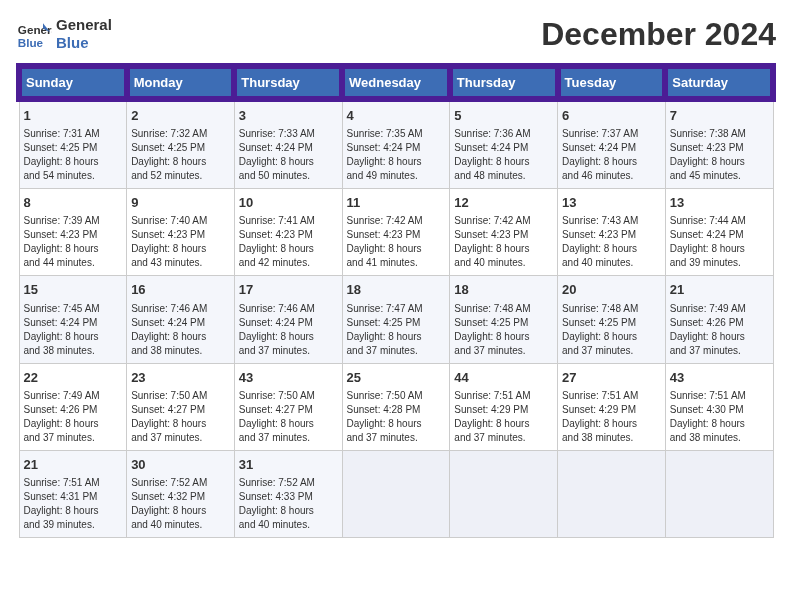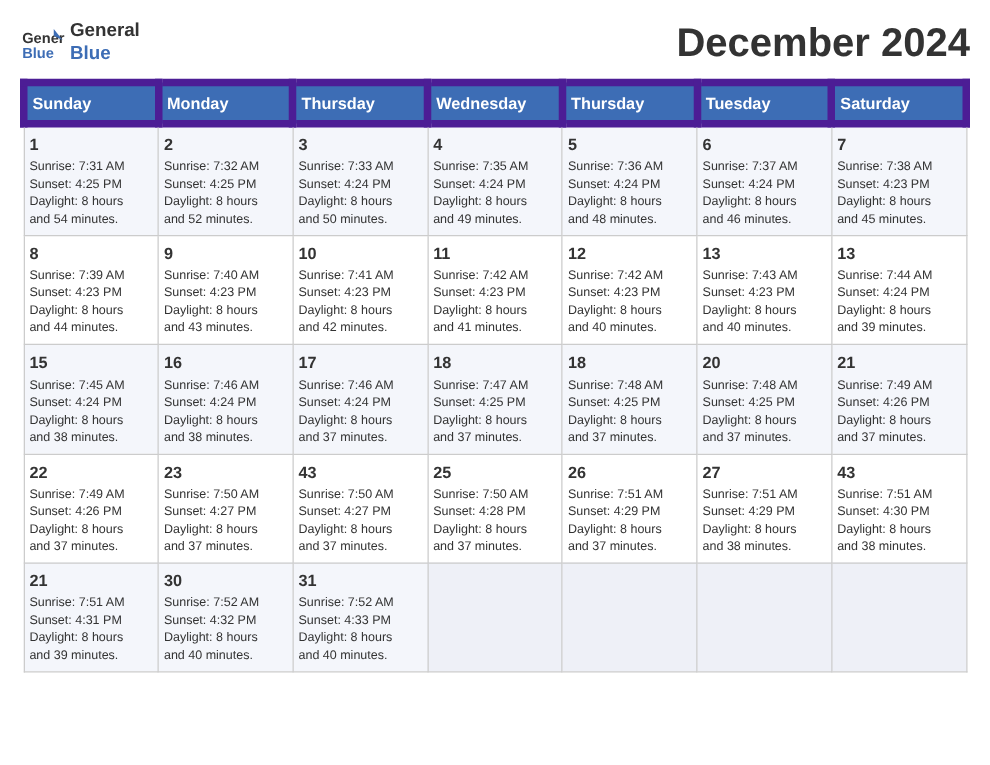--- a/index.html
+++ b/index.html
@@ -224,21 +224,21 @@
         </td>
         <td>
           <span class="day-num">43</span>
           <div class="day-detail">Sunrise: 7:50 AM<br>Sunset: 4:27 PM<br>Daylight: 8 hours <br>and 37 minutes.</div>
         </td>
         <td>
           <span class="day-num">25</span>
           <div class="day-detail">Sunrise: 7:50 AM<br>Sunset: 4:28 PM<br>Daylight: 8 hours <br>and 37 minutes.</div>
         </td>
         <td>
-          <span class="day-num">26</span>
+          <span class="day-num">44</span>
           <div class="day-detail">Sunrise: 7:51 AM<br>Sunset: 4:29 PM<br>Daylight: 8 hours <br>and 37 minutes.</div>
         </td>
         <td>
           <span class="day-num">27</span>
           <div class="day-detail">Sunrise: 7:51 AM<br>Sunset: 4:29 PM<br>Daylight: 8 hours <br>and 38 minutes.</div>
         </td>
         <td>
           <span class="day-num">43</span>
           <div class="day-detail">Sunrise: 7:51 AM<br>Sunset: 4:30 PM<br>Daylight: 8 hours <br>and 38 minutes.</div>
         </td>

